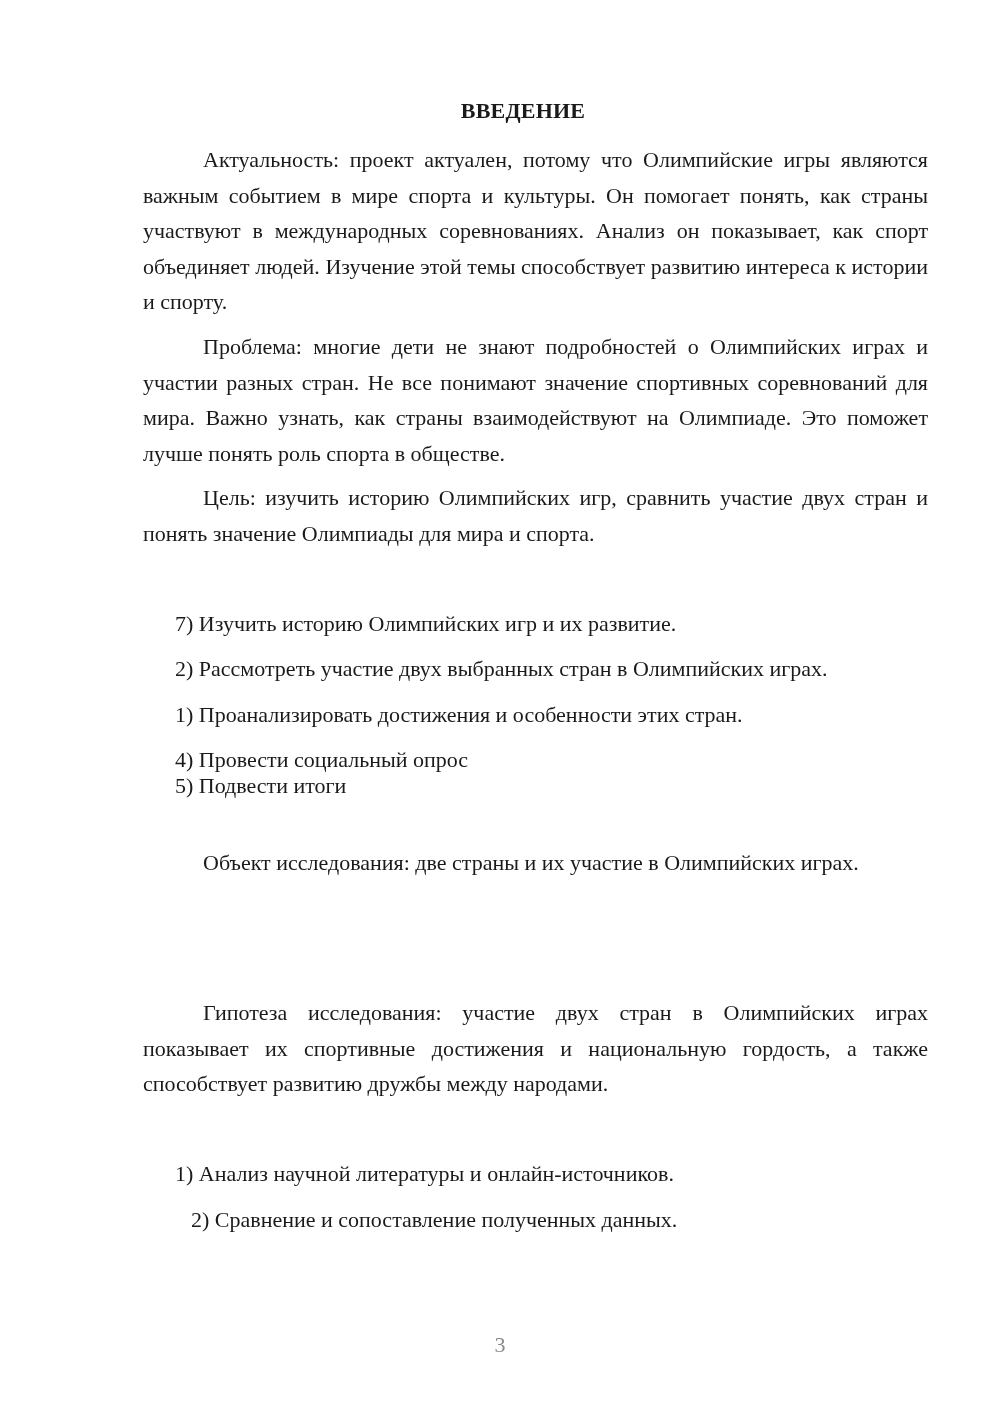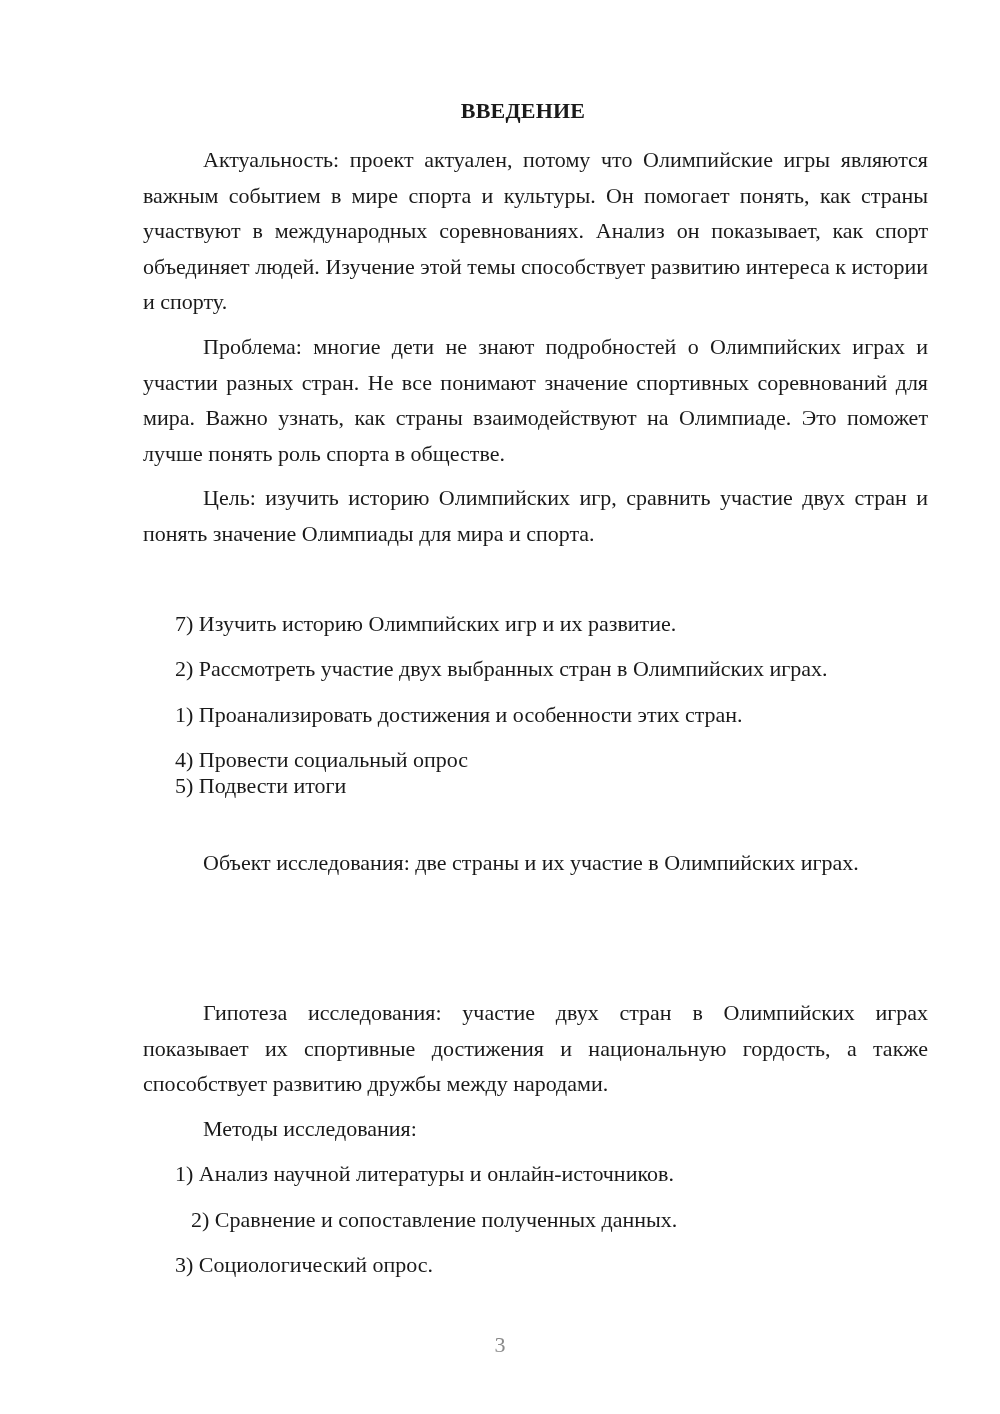--- a/index.html
+++ b/index.html
@@ -48,20 +48,18 @@
   <div class="item" style="top:651px;text-align:right;">2) Рассмотреть участие двух выбранных стран в Олимпийских играх.</div>
   <div class="item" style="top:697px;">1) Проанализировать достижения и особенности этих стран.</div>
   <div class="item" style="top:742px;">4) Провести социальный опрос</div>
   <div class="item" style="top:768px;">5) Подвести итоги</div>
 
   <p class="para" style="top:833px;margin-top:12px;">Объект исследования: две страны и их участие в Олимпийских играх.</p>
 
 
   <p class="para" style="top:995px;">Гипотеза исследования: участие двух стран в Олимпийских играх показывает их спортивные достижения и национальную гордость, а также способствует развитию дружбы между народами.</p>
 
-  <div class="line" style="top:1111px;">Методы исследования:</div>
 
   <div class="item" style="top:1156px;">1) Анализ научной литературы и онлайн-источников.</div>
   <div class="item" style="top:1202px;margin-left:16px;">2) Сравнение и сопоставление полученных данных.</div>
-  <div class="item" style="top:1247px;">3) Социологический опрос.</div>
 
   <div class="page-number">3</div>
 </div>
 
 </body></html>

